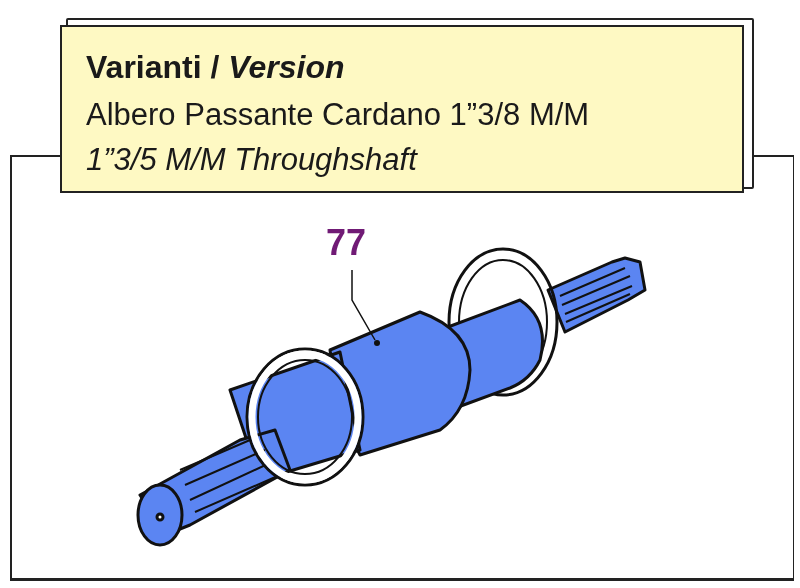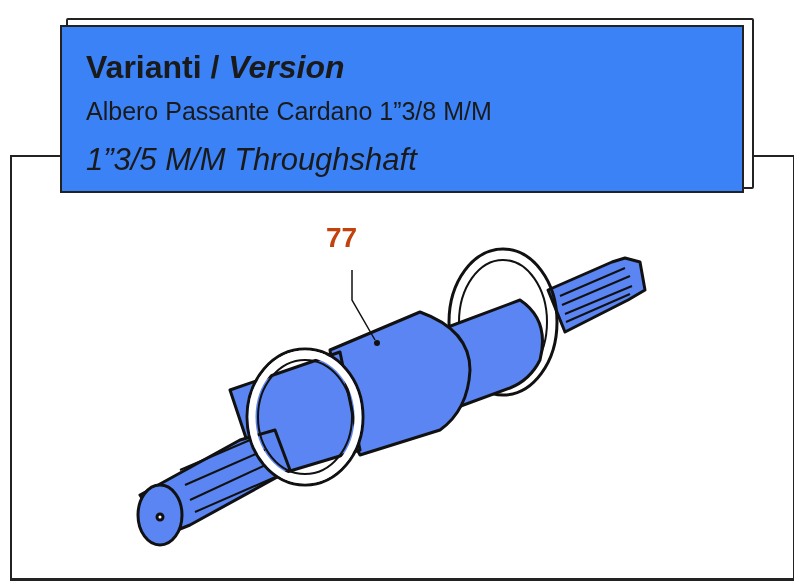--- a/index.html
+++ b/index.html
@@ -1,24 +1,24 @@
 <!DOCTYPE html>
 <html><head>
 <meta charset="utf-8">
 <style>
   html, body { margin:0; padding:0; background:#ffffff; }
   body { width:800px; height:588px; position:relative; overflow:hidden; font-family:"Liberation Sans", sans-serif; }
   .frame { position:absolute; left:10px; top:155px; width:784px; height:426px; border:2px solid #222; border-bottom-width:3px; border-right-width:1px; box-sizing:border-box; background:#fff; }
   .label-shadow { position:absolute; left:66px; top:18px; width:684px; height:167px; border:2px solid #222; background:#fff; border-radius:2px; }
-  .label-box { position:absolute; left:60px; top:25px; width:684px; height:168px; border:2px solid #222; background:#3b82f6; box-sizing:border-box; }
+  .label-box { position:absolute; left:60px; top:25px; width:684px; height:168px; border:2px solid #222; background:#fef9c3; box-sizing:border-box; }
   .label-title { position:absolute; left:24px; top:22px; font-size:32px; font-weight:bold; color:#1a1a1a; white-space:nowrap; }
   .label-title .it { font-style:italic; }
-  .label-line2 { position:absolute; left:24px; top:70px; font-size:25px; color:#1a1a1a; white-space:nowrap; }
+  .label-line2 { position:absolute; left:24px; top:70px; font-size:31px; color:#1a1a1a; white-space:nowrap; }
   .label-line3 { position:absolute; left:24px; top:115px; font-size:31px; font-style:italic; color:#1a1a1a; white-space:nowrap; }
-  .callout { position:absolute; left:326px; top:222px; font-size:28px; font-weight:bold; color:#c2410c; }
+  .callout { position:absolute; left:326px; top:222px; font-size:36px; font-weight:bold; color:#701a75; }
   svg.art { position:absolute; left:0; top:0; }
 </style>
 </head>
 <body>
 
 <div class="frame"></div>
 
 <svg class="art" width="800" height="588" viewBox="0 0 800 588">
 
   <g stroke="#111" stroke-width="3" fill="#5b85f2" stroke-linejoin="round">

